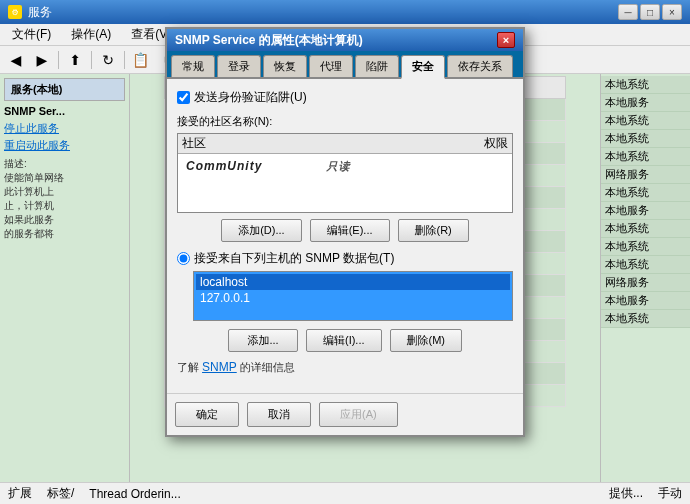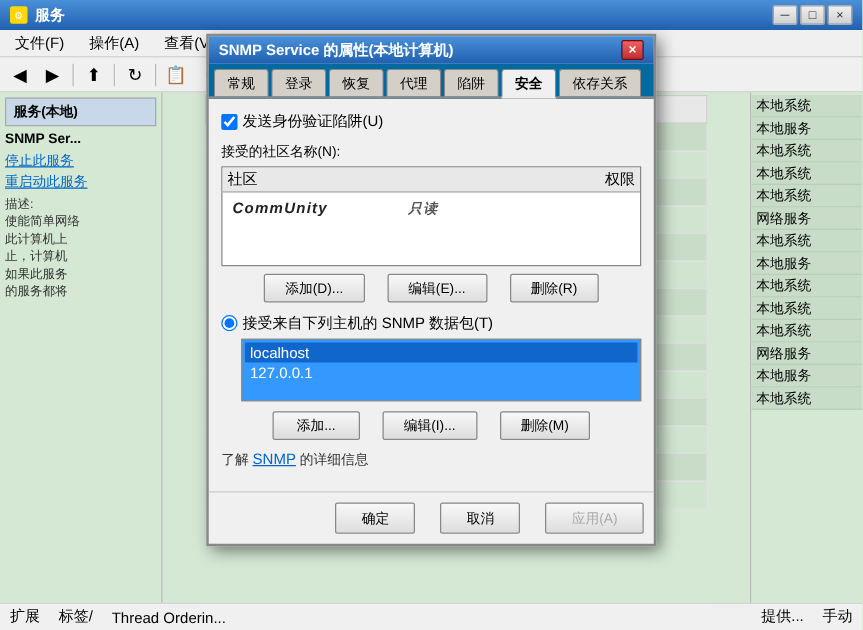--- a/index.html
+++ b/index.html
@@ -10,21 +10,21 @@
       background: linear-gradient(to bottom, #4a90d9, #2060b0);
       color: white;
       padding: 4px 8px;
       display: flex;
       align-items: center;
       justify-content: space-between;
       height: 24px;
     }
     .title-bar-left { display: flex; align-items: center; gap: 6px; }
     .title-bar-icon { width: 14px; height: 14px; background: #ffd700; border-radius: 2px; display: flex; align-items: center; justify-content: center; font-size: 8px; }
-    .title-bar-text { font-size: 12px; font-weight: bold; }
+    .title-bar-text { font-size: 12px; font-weight: normal; }
     .title-bar-controls { display: flex; gap: 2px; }
     .title-btn {
       width: 20px; height: 16px; border: 1px solid #aaa; border-radius: 2px;
       background: linear-gradient(to bottom, #f0f0f0, #d0d0d0);
       cursor: pointer; display: flex; align-items: center; justify-content: center; font-size: 10px; color: #333;
     }
 
     
     .menu-bar {
       background: #f0f0f0;
@@ -198,21 +198,21 @@
     .community-list-header span:last-child { width: 60px; text-align: right; }
     .community-entry {
       padding: 4px 8px;
       font-size: 13px;
       font-style: italic;
       color: #222;
       font-family: 'Segoe Script', 'Comic Sans MS', cursive;
       font-weight: bold;
       letter-spacing: 1px;
     }
-    .btn-row { display: flex; gap: 18px; justify-content: center; margin-bottom: 8px; }
+    .btn-row { display: flex; gap: 8px; justify-content: center; margin-bottom: 8px; }
     .win-btn {
       padding: 3px 16px;
       border: 1px solid #888;
       background: linear-gradient(to bottom, #f8f8f8, #ddd);
       cursor: pointer;
       font-size: 11px;
       border-radius: 2px;
       min-width: 70px;
     }
     .win-btn:disabled { color: #999; cursor: default; }
@@ -228,22 +228,22 @@
       margin-bottom: 6px;
       font-size: 11px;
       padding: 2px;
     }
     .host-entry { padding: 1px 4px; }
     .host-entry.selected { background: #1166cc; }
     .info-row { font-size: 11px; margin-bottom: 8px; color: #333; }
     .info-row a { color: #0066cc; }
     .dialog-footer {
       display: flex;
-      justify-content: flex-end;
-      gap: 20px;
+      justify-content: flex-start;
+      gap: 8px;
       padding: 8px;
       border-top: 1px solid #ccc;
     }
     .footer-btn {
       padding: 4px 20px;
       border: 1px solid #888;
       background: linear-gradient(to bottom, #f8f8f8, #ddd);
       cursor: pointer;
       font-size: 11px;
       border-radius: 2px;

